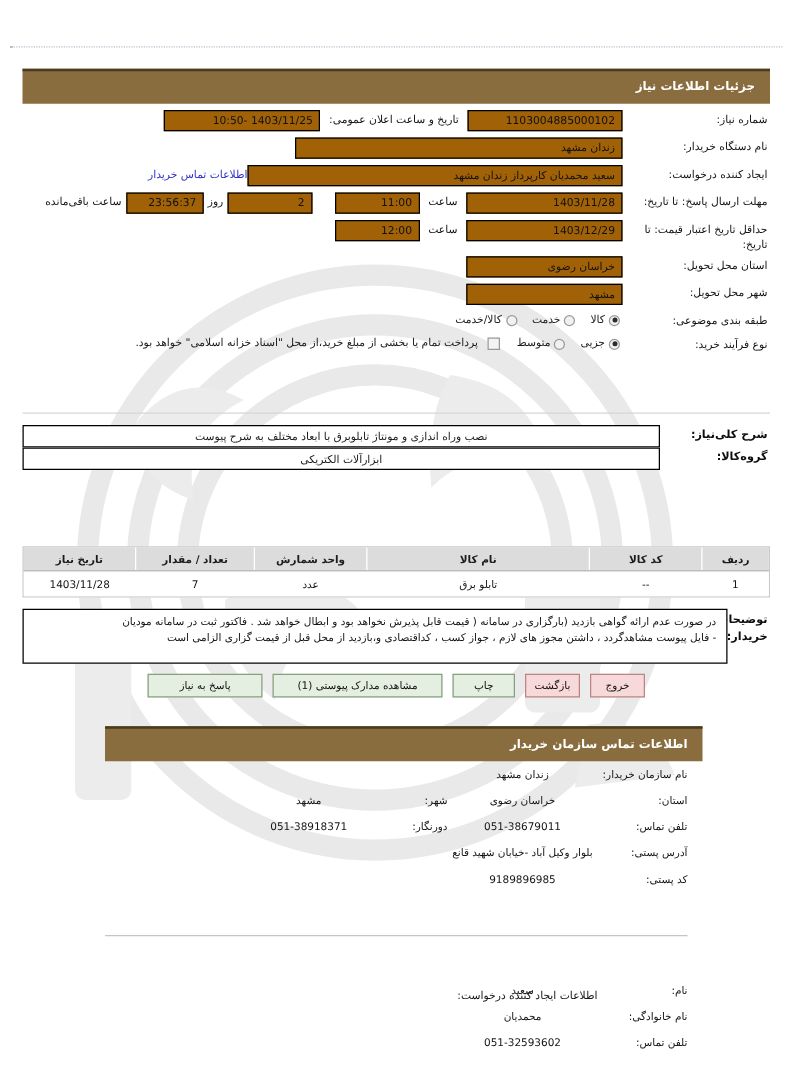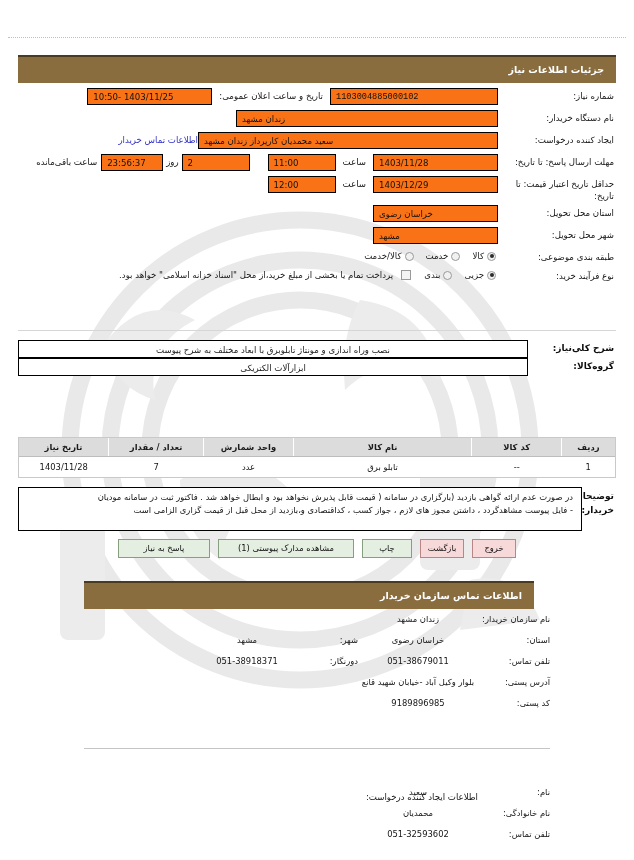--- a/index.html
+++ b/index.html
@@ -70,21 +70,21 @@
   .bar-main {
     position: absolute;
     top: 55px;
     right: 18px;
     left: 18px;
   }
 
   .bar-contact {
     position: absolute;
     top: 581px;
-    right: 100px;
+    right: 72px;
     left: 84px;
   }
 
   
   .panel {
     position: absolute;
     top: 88px;
     right: 18px;
     left: 18px;
     background: transparent;
@@ -103,33 +103,33 @@
     text-align: right;
     padding: 3px 2px 0 6px;
     box-sizing: border-box;
     font-size: 8.6px;
     line-height: 1.35;
     color: #141414;
   }
 
   .fld {
     border: 1px solid #000000;
-    background: #f97316;
+    background: #a16207;
     height: 17px;
     line-height: 17px;
     padding: 0 5px;
     box-sizing: border-box;
     font-size: 8.6px;
-    text-align: left;
+    text-align: right;
     color: #111111;
     overflow: hidden;
     white-space: nowrap;
   }
 
-  .f-need   { width: 168px; font-family: Liberation Mono, monospace; }
+  .f-need   { width: 124px; }
   .f-org    { width: 262px; }
   .f-create { width: 300px; }
   .f-date   { width: 125px; }
   .f-time   { width:  68px; }
   .f-days   { width:  68px; }
   .f-clock  { width:  62px; }
   .f-prov   { width: 125px; }
   .f-city   { width: 125px; }
 
   .inline-lbl {
@@ -483,21 +483,21 @@
         <span class="opt-txt">کالا/خدمت</span>
       </div>
     </div>
 
     <div class="row" style="min-height:16px">
       <div class="lbl">نوع فرآیند خرید:</div>
       <div style="display:flex;align-items:center;padding-top:2px">
         <span class="radio on"></span>
         <span class="opt-txt">جزیی</span>
         <span class="radio"></span>
-        <span class="opt-txt">بندی</span>
+        <span class="opt-txt">متوسط</span>
         <span class="chk"></span>
         <span class="note-txt">پرداخت تمام یا بخشی از مبلغ خرید،از محل "اسناد خزانه اسلامی" خواهد بود.</span>
       </div>
     </div>
 
   </div>
 
   <div class="divider"></div>
 
   <div class="desc-wrap">

